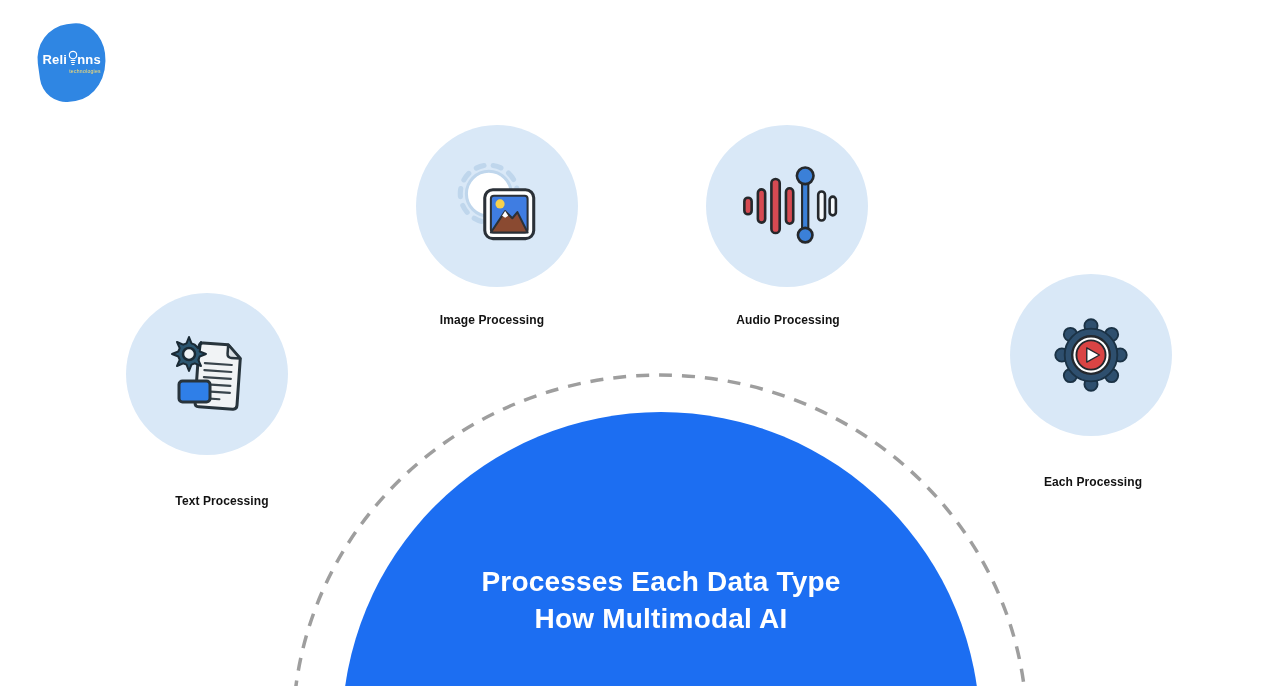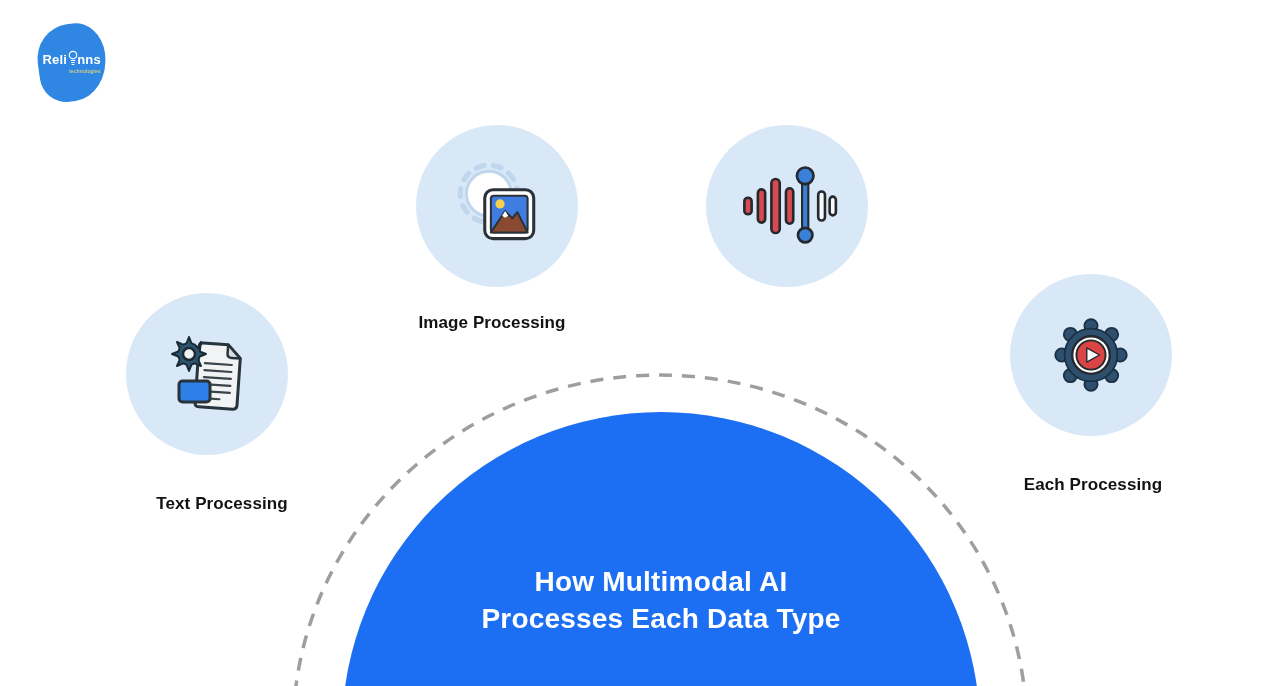--- a/index.html
+++ b/index.html
@@ -46,21 +46,21 @@
   .node-circle {
     position: absolute;
     width: 162px; height: 162px; border-radius: 50%;
     background: #d9e8f7;
     display: flex; align-items: center; justify-content: center;
   }
   .node-label {
     position: absolute;
     transform: translateX(-50%);
     white-space: nowrap;
-    color: #121212; font-size: 17px; font-weight: 600; letter-spacing: 0.1px;
+    color: #121212; font-size: 12px; font-weight: 600; letter-spacing: 0.1px;
   }
   .circle-image { left: 416px; top: 125px; }
   .circle-audio { left: 706px; top: 125px; }
   .circle-text  { left: 126px; top: 293px; }
   .circle-video { left: 1010px; top: 274px; }
   .label-image { left: 492px;  top: 313px; }
   .label-audio { left: 788px;  top: 313px; }
   .label-text  { left: 208px;  top: 494px; margin-left: 14px; }
   .label-video { left: 1093px; top: 475px; }
 </style>
@@ -68,22 +68,22 @@
 <body>
 
 <div class="stage">
 
   <svg class="arc-layer" width="1288" height="686" viewBox="0 0 1288 686">
     <ellipse cx="660" cy="731" rx="367" ry="356" fill="none" stroke="#9e9e9e" stroke-width="3.5" stroke-dasharray="13 10"></ellipse>
     <circle cx="661" cy="731" r="319" fill="#1c6ef2"></circle>
   </svg>
 
   <div class="center-title">
+    <div>Processes Each Data Type</div>
     <div>How Multimodal AI</div>
-    <div>Processes Each Data Type</div>
   </div>
 
   <div class="logo-blob">
     <div class="logo-row">
       <span class="logo-text">Reli</span>
       <svg class="logo-bulb" width="9" height="16" viewBox="0 0 18 32">
         <circle cx="9" cy="10" r="7.5" fill="none" stroke="#ffffff" stroke-width="2.5"></circle>
         <path d="M5,21 H13 M6,25 H12 M7,29 H11" stroke="#ffffff" stroke-width="2" stroke-linecap="round"></path>
       </svg>
       <span class="logo-text">nns</span>
@@ -124,20 +124,21 @@
       <rect x="22" y="34" width="7" height="32" rx="3.5" fill="#d64a52" stroke="#25282c" stroke-width="2.5"></rect>
       <rect x="35" y="24" width="8" height="52" rx="4" fill="#d64a52" stroke="#25282c" stroke-width="2.5"></rect>
       <rect x="49" y="33" width="7" height="34" rx="3.5" fill="#d64a52" stroke="#25282c" stroke-width="2.5"></rect>
       <rect x="64.5" y="20" width="6" height="60" rx="3" fill="#3b80d8" stroke="#25282c" stroke-width="2"></rect>
       <circle cx="67.5" cy="21" r="8" fill="#3b80d8" stroke="#25282c" stroke-width="2.5"></circle>
       <circle cx="67.5" cy="78" r="7" fill="#3b80d8" stroke="#25282c" stroke-width="2.5"></circle>
       <rect x="80" y="36" width="6.5" height="28" rx="3.2" fill="#f6f9fb" stroke="#25282c" stroke-width="2.5"></rect>
       <rect x="91" y="41" width="6" height="18" rx="3" fill="#f6f9fb" stroke="#25282c" stroke-width="2.5"></rect>
     </svg>
   </div>
+  <div class="node-label label-audio">Audio Processing</div>
 
   <div class="node-circle circle-video">
     <svg width="94" height="94" viewBox="0 0 100 100">
       <g fill="#2e4f6e" stroke="#1b3245" stroke-width="2">
         <circle cx="81" cy="50" r="7"></circle>
           <circle cx="71.9" cy="71.9" r="7"></circle>
         <circle cx="50" cy="81" r="7"></circle>
           <circle cx="28.1" cy="71.9" r="7"></circle>
         <circle cx="19" cy="50" r="7"></circle>
           <circle cx="28.1" cy="28.1" r="7"></circle>

